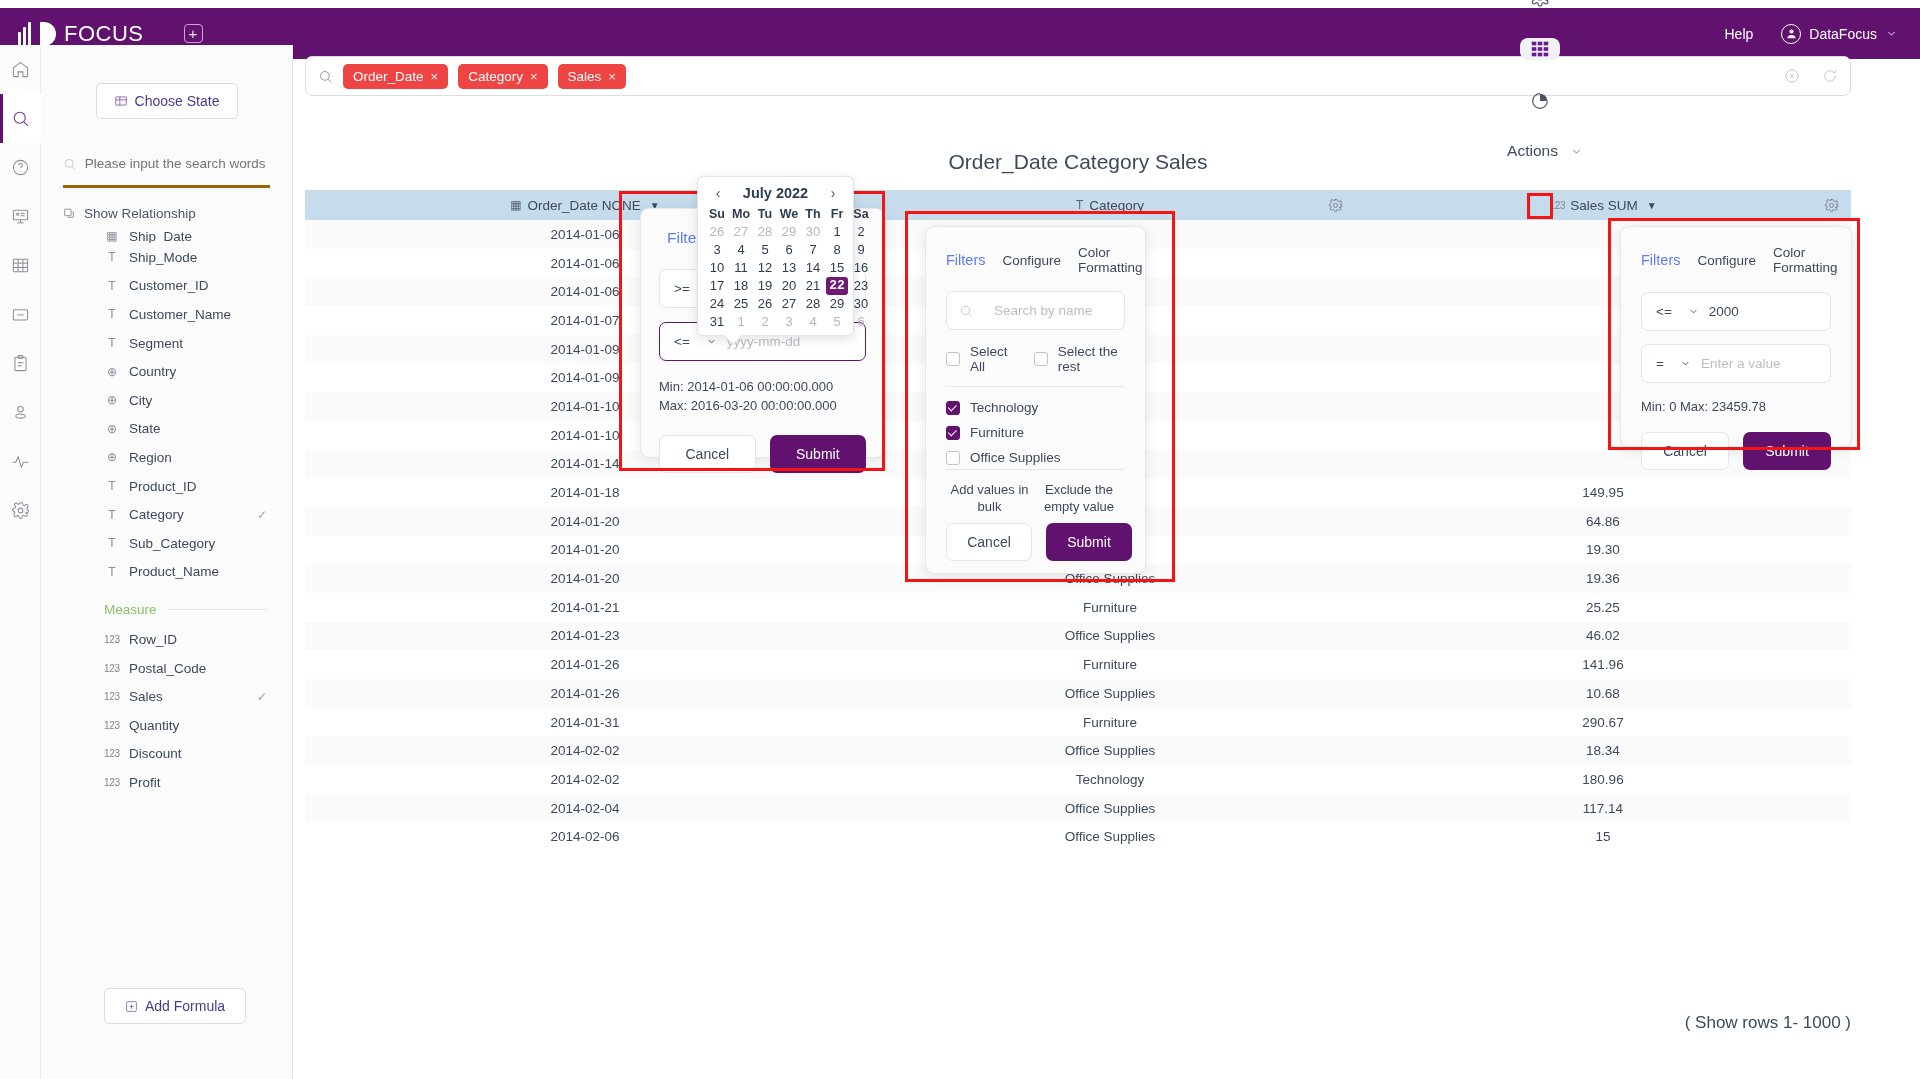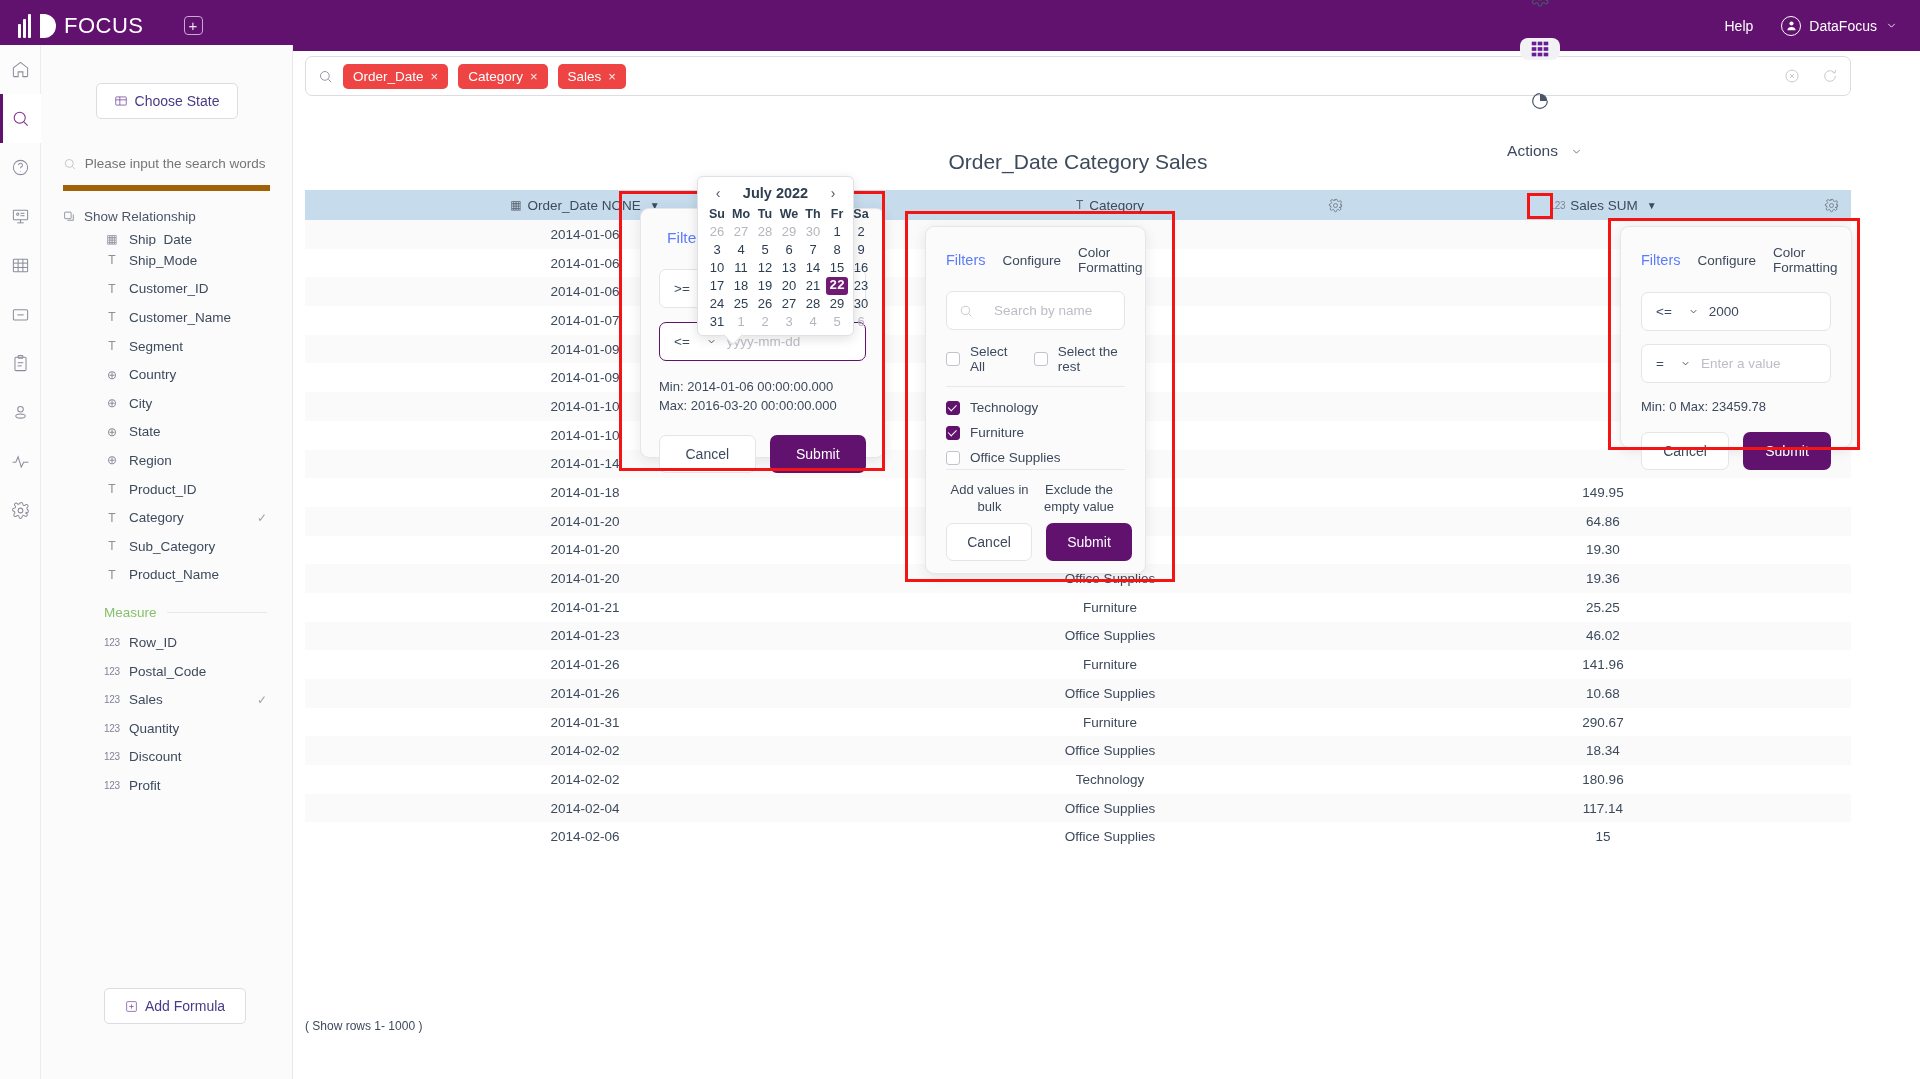--- a/index.html
+++ b/index.html
@@ -5,21 +5,21 @@
   * { box-sizing: border-box; margin: 0; padding: 0; }
   html, body {
     width: 1920px; height: 1079px;
     font-family: "Liberation Sans", sans-serif;
     background: #ffffff;
     overflow: hidden;
     color: #2c3e50;
   }
   
   .topbar {
-    position: absolute; top: 0; left: 0; width: 1920px; height: 51px;
+    position: absolute; top: 8px; left: 0; width: 1920px; height: 51px;
     background: #61116e; display: flex; align-items: center; justify-content: center;
   }
   .brand { display: flex; align-items: center; margin-left: 18px; gap: 8px; }
   .brand-mark { display: flex; align-items: flex-end; gap: 2px; height: 24px; }
   .brand-mark i { display:block; width:3px; background:#fff; border-radius:1px; }
   .brand-mark i:nth-child(1){ height:14px; }
   .brand-mark i:nth-child(2){ height:19px; }
   .brand-mark i:nth-child(3){ height:24px; }
   .brand-d { width:16px;height:24px;background:#fff;border-radius:0 12px 12px 0; margin-left:1px;}
   .brand-text { color:#fff; font-size:22px; letter-spacing:.5px; font-weight:400; }
@@ -53,21 +53,21 @@
     background:#fbfbfc; border-right:1px solid #e8e8ec;
   }
   .choose-tables{
     margin: 38px auto 0; width:142px; height:36px; background:#fff;
     border:1px solid #dcdce2; border-radius:5px; display:flex;align-items:center;justify-content:center;
     gap:7px; color:#4a3a86; font-size:14px; cursor:pointer;
   }
   .choose-tables svg{ width:14px;height:14px;stroke:#7a4f9e;fill:none;stroke-width:1.4;}
   .search-row{
     margin:37px 22px 0; display:flex; align-items:center; gap:8px;
-    padding-bottom:14px; border-bottom:6px solid #a16207;
+    padding-bottom:14px; border-bottom:3px solid #a16207;
   }
   .search-row svg{ width:14px;height:14px;stroke:#b9b9c2;fill:none;stroke-width:1.4;}
   .search-row input{
     border:none;outline:none;background:transparent;font-size:13.5px;color:#9c9ca6;
     font-family:"Liberation Sans",sans-serif; width:190px;
   }
   .show-rel{
     margin:18px 22px 0; display:flex;align-items:center;gap:8px;color:#4a5568;font-size:13.5px;cursor:pointer;
   }
   .show-rel svg{ width:13px;height:13px;stroke:#6b7280;fill:none;stroke-width:1.3;}
@@ -132,22 +132,22 @@
   .t-head .hicon{ margin-right:6px; color:#5a6270; font-size:12px; }
   .t-head .tri{ margin-left:9px; font-size:10px; color:#3d4a5c;}
   .t-head .gear{
     position:absolute; right:12px; width:15px;height:15px;stroke:#6b7280;fill:none;stroke-width:1.3;cursor:pointer;
   }
   .numbadge{ color:#7f8496; font-size:10px; margin-right:5px; letter-spacing:-.3px;}
   .t-row{ display:flex; height:28.7px; align-items:center; font-size:13.5px; color:#3d4a5c; }
   .t-row:nth-child(odd){ background:#fafafb; }
   .t-row .cell{ display:flex; align-items:center; justify-content:center; }
   .t-foot{
-    position:absolute; bottom:2px; left:0; width:1546px; text-align:left;
-    font-size:12px; color:#3d4a5c;
+    position:absolute; bottom:2px; left:0; width:1546px; text-align:right;
+    font-size:17px; color:#3d4a5c;
   }
 
   
   .popover{
     position:absolute; background:#fbfbfc; border:1px solid #e6e6ea; border-radius:9px;
     box-shadow:0 3px 14px rgba(0,0,0,.09);
   }
   .pop-tabs{ display:flex; align-items:center; gap:26px; padding:20px 26px 0; }
   .pop-tab{ font-size:15.5px; color:#3d4a5c; cursor:pointer; }
   .pop-tab.on{ color:#5b7cfa; }

